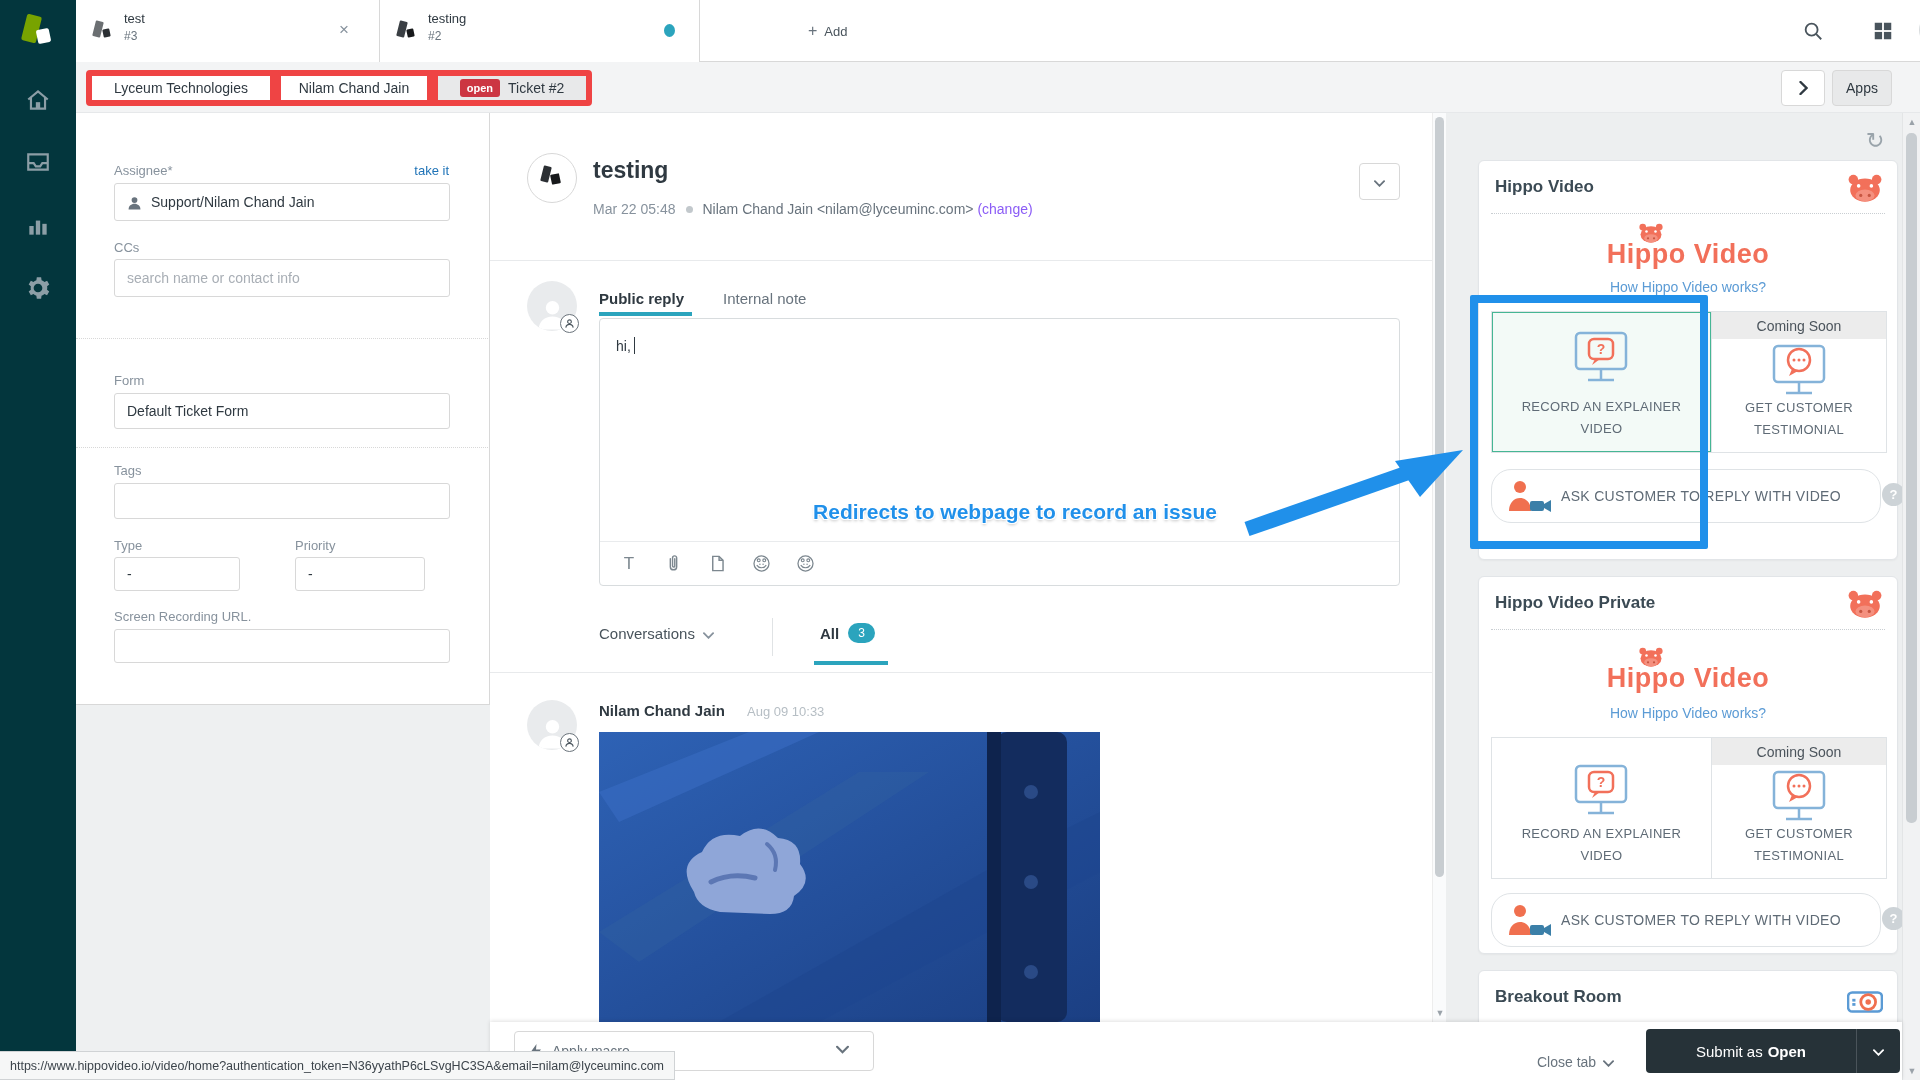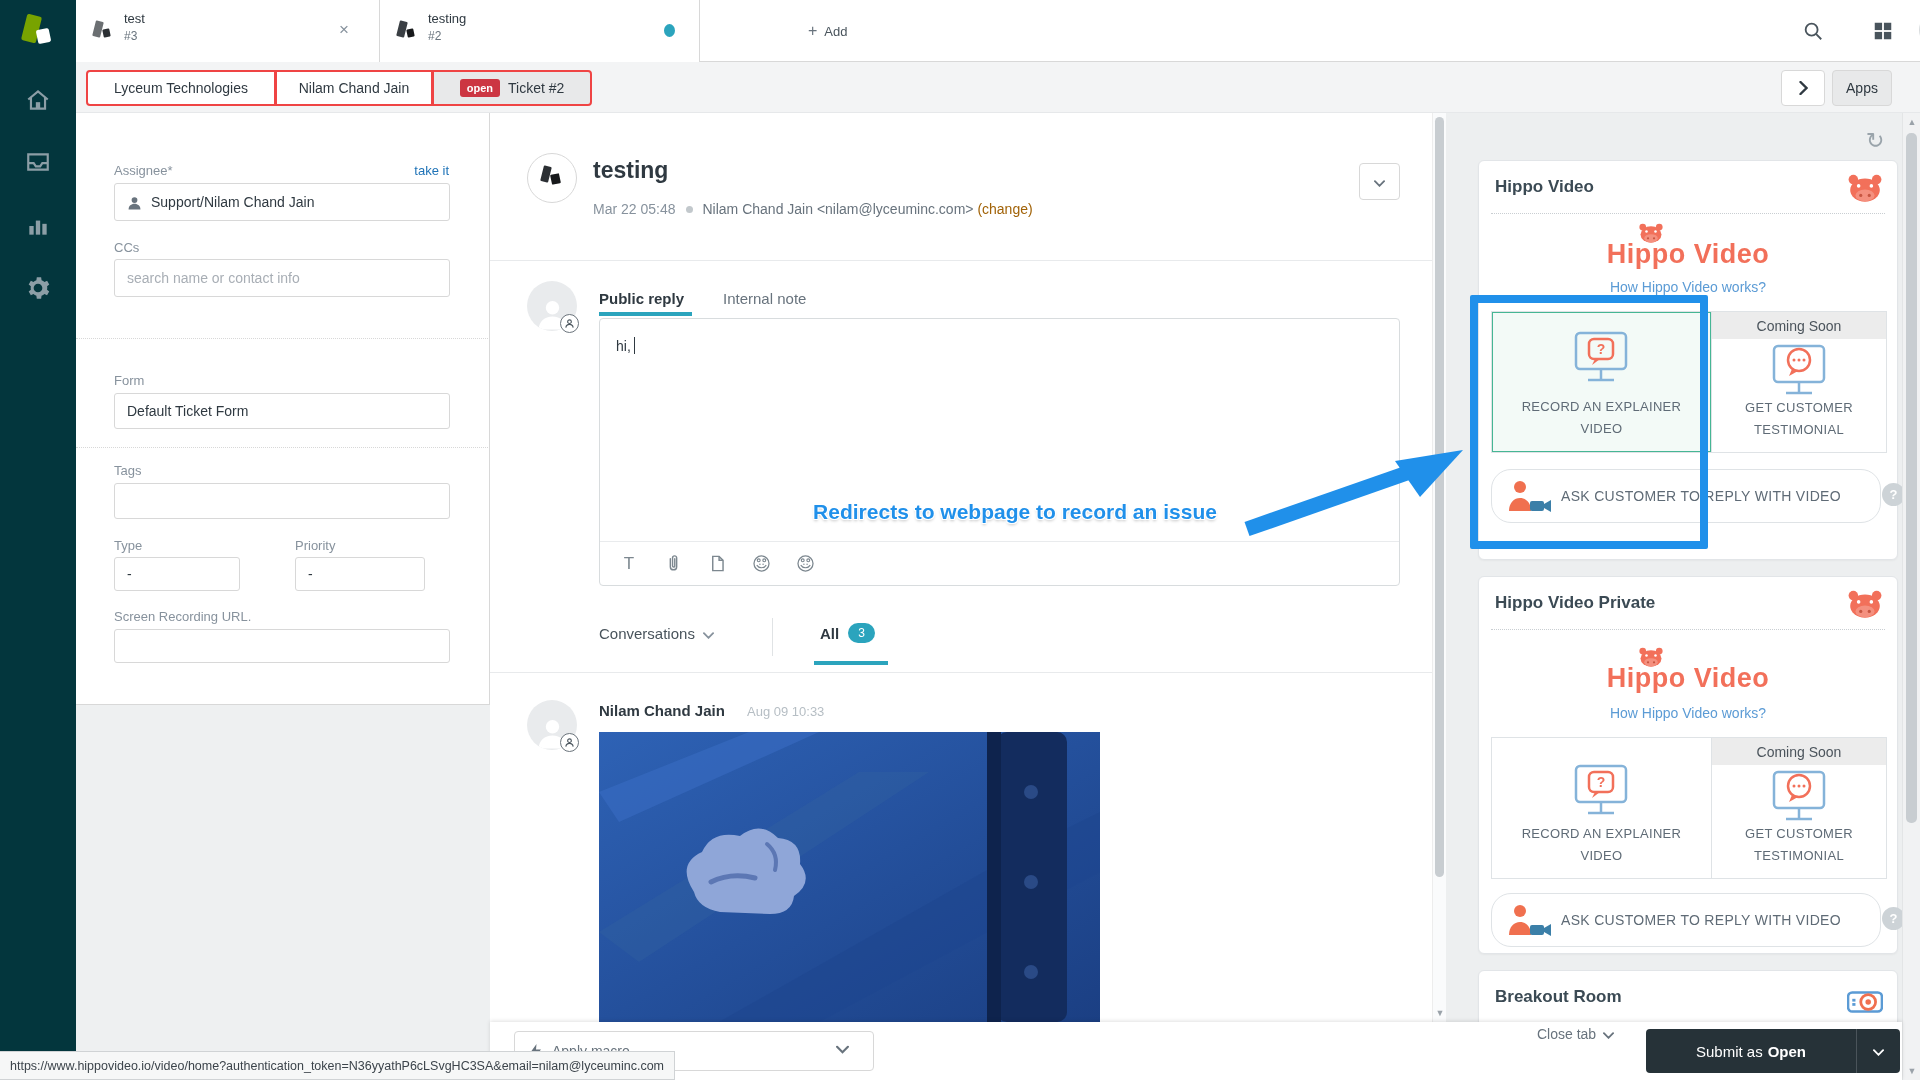--- a/index.html
+++ b/index.html
@@ -28,21 +28,21 @@
   .tab-dot { position:absolute; right:24px; top:24px; width:11px; height:13px; border-radius:50%; background:#2ba4bd; }
   #add-btn { left:716px; top:0; height:62px; padding:0 16px; display:flex; align-items:center; gap:7px; font-size:13px; color:#49545c; cursor:pointer; }
   .plus { font-size:16px; color:#68737d; }
   .top-ic { top:16px; width:30px; height:30px; color:#49545c; display:flex; align-items:center; justify-content:center; cursor:pointer; }
   .top-ic svg { width:22px; height:22px; }
   #avatar-top { left:1843px; top:11px; width:38px; height:38px; }
   .avatar { border-radius:50%; background:#d8dcde; overflow:hidden; display:flex; align-items:flex-end; justify-content:center; }
 
   
   #crumbbar { left:76px; top:62px; width:1844px; height:51px; background:#f3f4f5; border-bottom:1px solid #e6e8ea; }
-  .pill { top:8px; height:36px; background:#fff; border:2px solid #ef4444; display:flex; align-items:center; justify-content:center; font-size:14px; color:#2f3941; cursor:pointer; }
+  .pill { top:8px; height:36px; background:#fff; border:6px solid #ef4444; display:flex; align-items:center; justify-content:center; font-size:14px; color:#2f3941; cursor:pointer; }
   .pill.gray { background:#e8e9ea; }
   .badge-open { background:#cc3642; color:#fff; font-size:11px; font-weight:bold; padding:3px 7px; border-radius:3px; margin-right:8px; }
   .sq-btn { top:8px; height:36px; border:1px solid #d8d8d8; border-radius:4px; background:#fff; display:flex; align-items:center; justify-content:center; font-size:14px; color:#2f3941; cursor:pointer; }
 
   
   #fields { left:76px; top:113px; width:414px; height:592px; background:#fff; border-right:1px solid #d8d8d8; border-bottom:1px solid #d8d8d8; }
   .f-label { position:absolute; left:38px; font-size:13px; color:#87929d; }
   .f-input { position:absolute; left:38px; width:336px; height:38px; border:1px solid #d8d8d8; border-radius:3px; background:#fff; display:flex; align-items:center; padding:16px 12px; font-size:14px; color:#2f3941; }
   .f-input input { border:none; outline:none; width:100%; font:inherit; color:#2f3941; }
   .f-input input::placeholder { color:#a8aeb5; }
@@ -50,21 +50,21 @@
   .dotted-div { position:absolute; left:0; width:414px; border-top:1px dotted #d8d8d8; }
   .person-sm { width:15px; height:15px; margin-right:9px; color:#68737d; flex:none; }
 
   
   #main { left:490px; top:113px; width:956px; height:909px; background:#fff; }
   .tkt-avatar { border-radius:50%; border:1px solid #d8d8d8; background:#fff; display:flex; align-items:center; justify-content:center; }
   #tkt-title { left:103px; top:44px; font-size:23px; font-weight:bold; color:#2f3941; }
   #tkt-info { left:103px; top:88px; font-size:14px; color:#87929d; }
   #tkt-info .req { color:#68737d; }
   .dot-sep { display:inline-block; width:7px; height:7px; border-radius:50%; background:#c2c8cc; margin:0 10px 1px 10px; }
-  .link { color:#a16207; cursor:pointer; }
+  .link { color:#8b5cf6; cursor:pointer; }
   #hdr-dd { left:869px; top:50px; width:41px; height:37px; border:1px solid #d8d8d8; border-radius:4px; display:flex; align-items:center; justify-content:center; color:#68737d; cursor:pointer; }
   .hdiv { position:absolute; left:0; width:100%; border-top:1px solid #e8eaec; }
   .c-avatar { border-radius:50%; background:#e9ebed; overflow:hidden; display:flex; align-items:flex-end; justify-content:center; }
   .c-avatar svg { width:70%; height:70%; color:#fff; }
   .mini-badge { position:absolute; width:19px; height:19px; border-radius:50%; background:#fff; border:1px solid #6b747c; color:#49545c; display:flex; align-items:center; justify-content:center; }
   .mini-badge svg { width:11px; height:11px; }
 
   .comp-tab { position:absolute; top:177px; font-size:15px; cursor:pointer; }
   .comp-tab.active { font-weight:bold; color:#2f3941; }
   .comp-tab.idle { color:#68737d; }
@@ -113,21 +113,21 @@
   #refresh-ic { left:1866px; top:128px; font-size:22px; color:#9aa4ab; cursor:pointer; }
 
   
   #right-sb { left:1902px; top:113px; width:18px; height:967px; background:#f1f2f3; border-left:1px solid #e3e5e6; }
 
   
   #footer { left:490px; top:1022px; width:1412px; height:58px; background:#fff; box-shadow:0 -1px 4px rgba(0,0,0,.12); }
   #macro { left:24px; top:9px; width:360px; height:40px; border:1px solid #d8d8d8; border-radius:4px; display:flex; align-items:center; padding:0 14px; color:#68737d; font-size:14px; cursor:pointer; }
   #macro svg { width:13px; height:15px; margin-right:10px; color:#68737d; }
   #macro .chev { margin-left:auto; }
-  #close-tab { left:1047px; top:4px; display:flex; align-items:center; gap:7px; font-size:14px; color:#68737d; cursor:pointer; }
+  #close-tab { left:1047px; top:32px; display:flex; align-items:center; gap:7px; font-size:14px; color:#68737d; cursor:pointer; }
   #submit { left:1156px; top:7px; width:254px; height:44px; background:#263238; border-radius:4px; display:flex; color:#fff; cursor:pointer; }
   #submit .main { flex:1; display:flex; align-items:center; justify-content:center; font-size:15px; gap:5px; }
   #submit .main b { font-weight:bold; }
   #submit .dd { width:44px; border-left:1px solid #4a545a; display:flex; align-items:center; justify-content:center; }
   .chev svg { width:11px; height:7px; }
 
   
   #anno-box { left:1470px; top:295px; width:238px; height:254px; border:8px solid #2090ea; border-radius:2px; pointer-events:none; }
   #anno-text { left:770px; top:500px; width:490px; text-align:center; font-size:21px; font-weight:bold; color:#2090ea;
     text-shadow:-1px -1px 0 #fff, 1px -1px 0 #fff, -1px 1px 0 #fff, 1px 1px 0 #fff, 0 2px 3px rgba(0,0,0,.25); pointer-events:none; }

